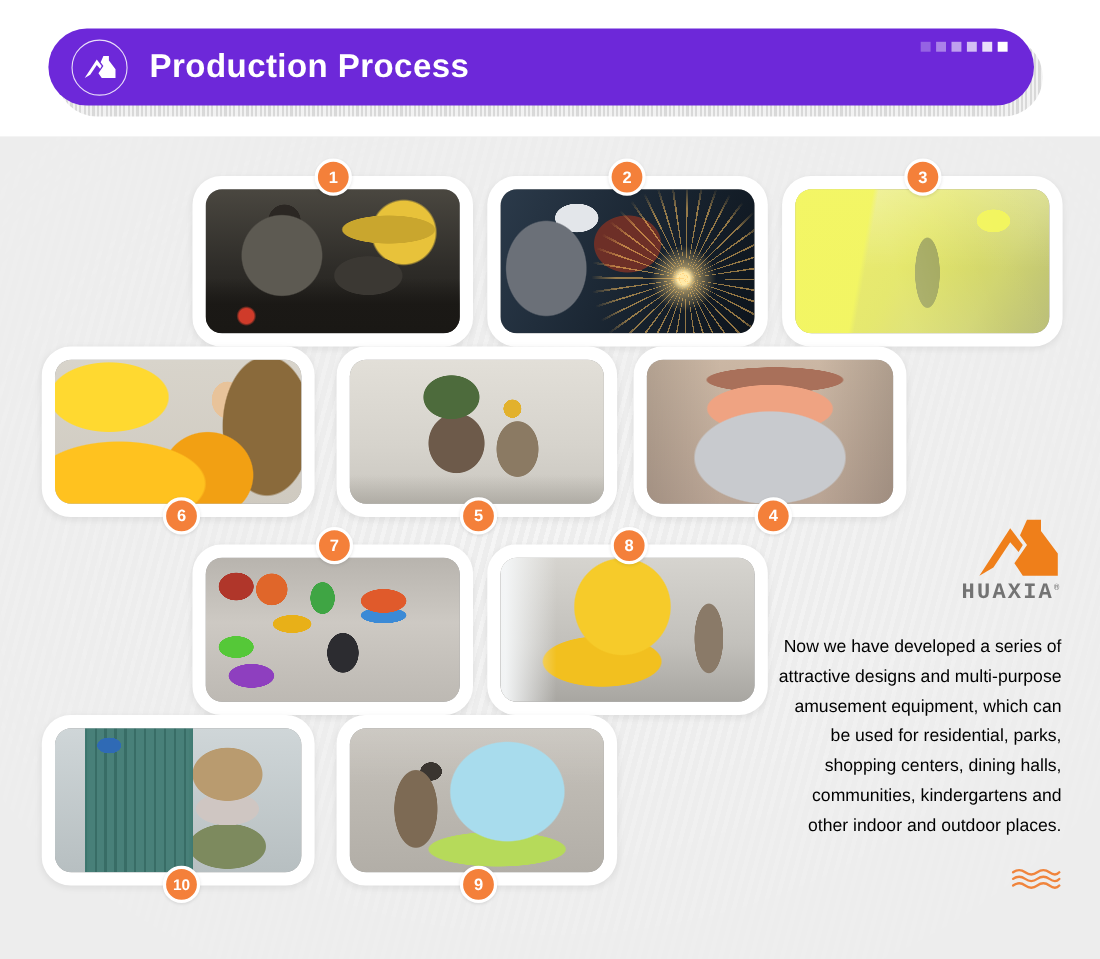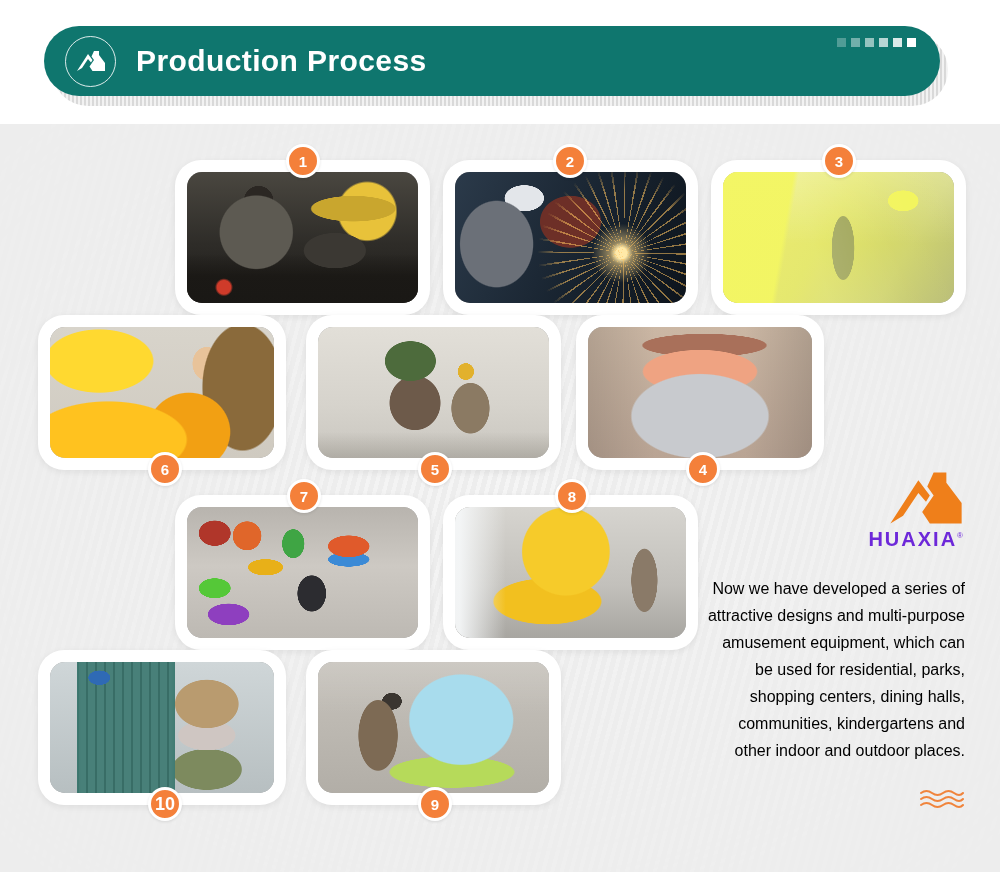--- a/index.html
+++ b/index.html
@@ -30,21 +30,21 @@
   
   #header-shadow{
     position:absolute;left:52px;top:34px;width:896px;height:72px;
     border-radius:36px;
     background:repeating-linear-gradient(90deg,#d2d2d2 0 2px,#f0f0f0 2px 4px);
     opacity:.85;
   }
   #header-bar{
     position:absolute;left:44px;top:26px;width:896px;height:70px;
     border-radius:35px;
-    background:#0f766e;
+    background:#6d28d9;
     display:flex;align-items:center;
   }
   #header-logo-circle{
     margin-left:21px;
     width:49px;height:49px;border-radius:50%;
     border:1.6px solid rgba(255,255,255,.85);
     display:flex;align-items:center;justify-content:center;
     flex:0 0 auto;
   }
   #header-logo-circle svg{display:block;}
@@ -93,31 +93,31 @@
     width:34px;height:34px;border-radius:50%;
     background:#f4803a;
     border:3px solid #ffffff;
     box-sizing:border-box;
     color:#fff;
     font-size:15px;font-weight:bold;
     display:flex;align-items:center;justify-content:center;
     z-index:6;
     box-shadow:0 1px 3px rgba(0,0,0,.10);
   }
-  .badge.small{font-size:18px;}
+  .badge.small{font-size:14px;}
 
   
   #info-panel{
     position:absolute;left:700px;top:470px;width:265px;
     text-align:right;
   }
   #brand-logo{display:flex;justify-content:flex-end;}
   #brand-name{
     margin-top:2px;
-    color:#6d28d9;font-size:20px;font-weight:bold;letter-spacing:2px;
+    color:#737373;font-size:20px;font-weight:bold;letter-spacing:2px;font-family:Liberation Mono, monospace;
   }
   #brand-name sup{font-size:8px;font-weight:normal;vertical-align:super;}
   #info-text{
     margin-top:24px;
     color:#000000;
     font-size:16px;
     line-height:27px;
   }
   #waves-deco{margin-top:24px;display:flex;justify-content:flex-end;}
 </style>

